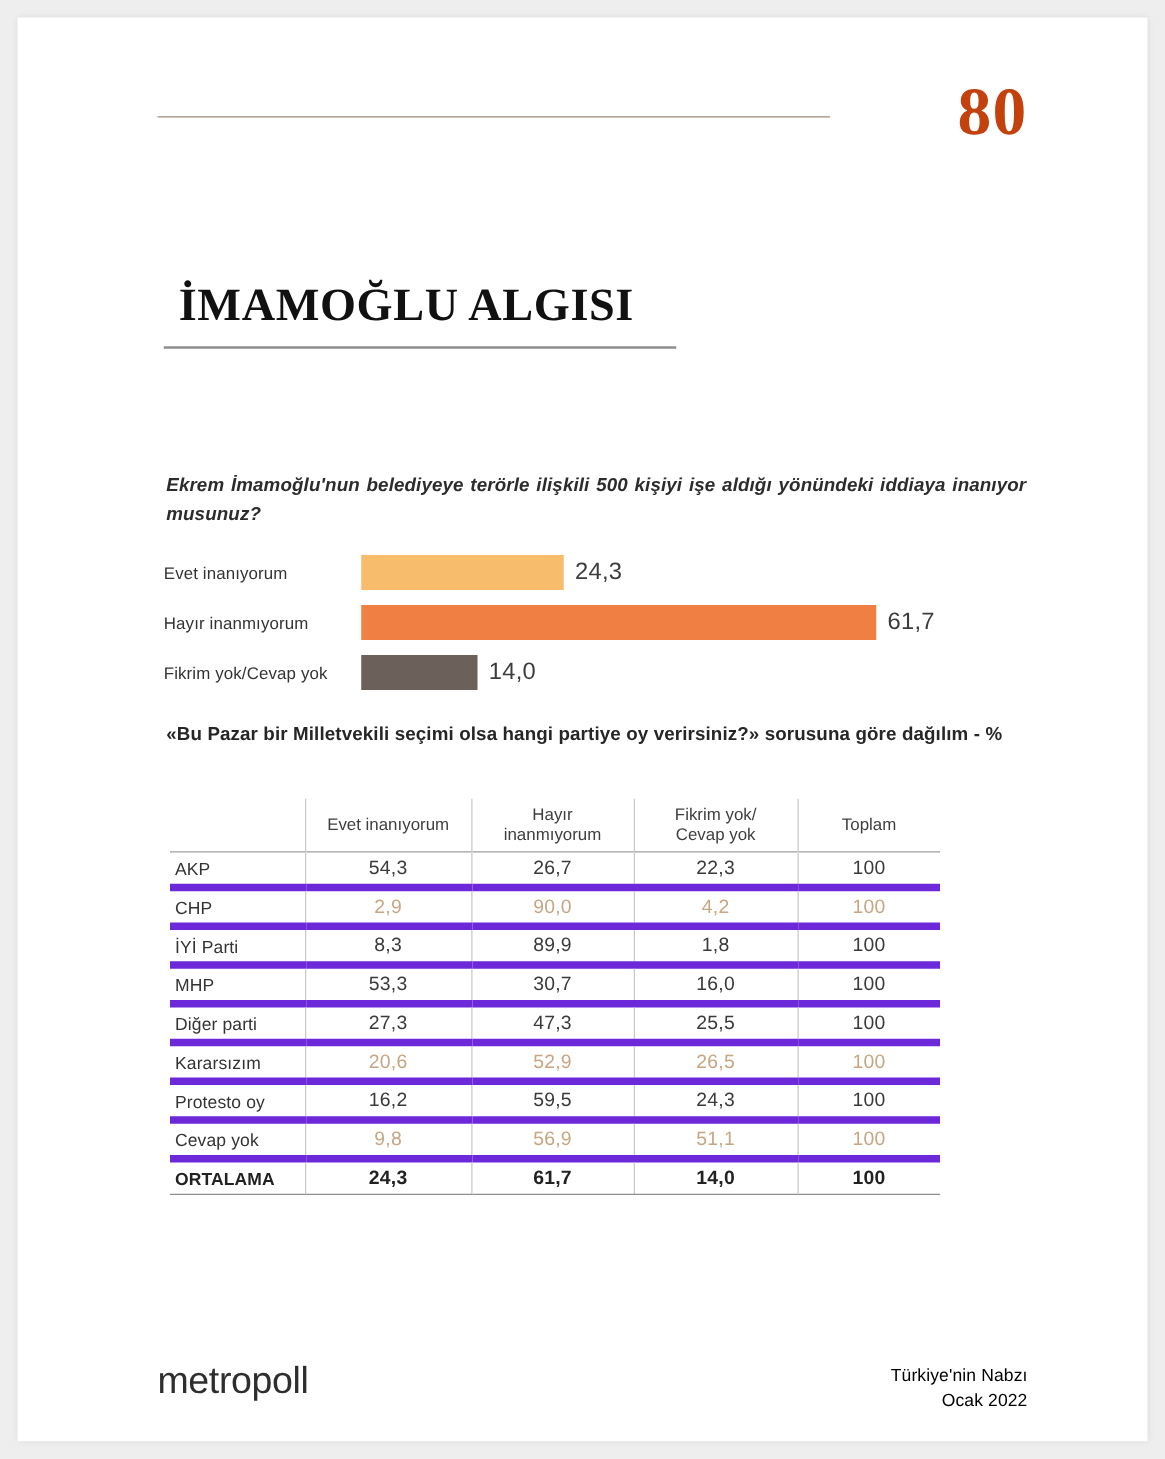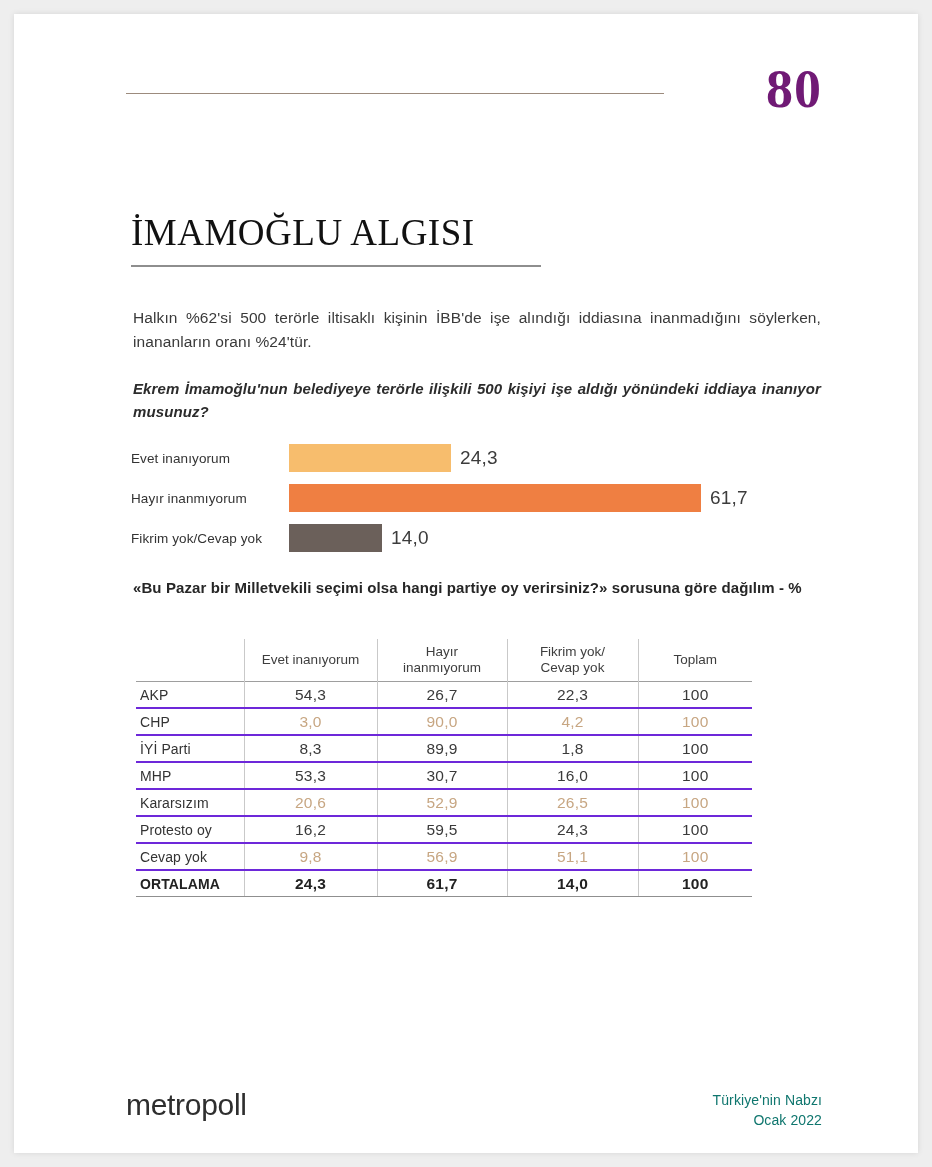--- a/index.html
+++ b/index.html
@@ -41,39 +41,39 @@
     background: #9c8b7d;
   }
   .page-number {
     position: absolute;
     right: 96px;
     top: 48px;
     font-family: "Liberation Serif", serif;
     font-weight: bold;
     font-size: 54px;
     letter-spacing: 1px;
-    color: #701a75;
+    color: #c2410c;
     line-height: 1;
   }
 
   
   .title-block {
     position: absolute;
     left: 117px;
     top: 200px;
     width: 690px;
   }
   .title {
     font-family: "Liberation Serif", serif;
-    font-weight: normal;
+    font-weight: bold;
     font-size: 37px;
     letter-spacing: 0.5px;
     color: #111111;
     line-height: 1.05;
-    margin: 0;
+    margin: 12px;
   }
   .title-rule {
     margin-top: 12px;
     width: 410px;
     height: 2px;
     background: #8e8e8e;
   }
 
   
   .intro {
@@ -191,21 +191,21 @@
     padding: 0 4px;
   }
   table.poll thead th.h-blank {
     border-left: none;
   }
   table.poll thead tr {
     border-bottom: 1px solid #9e9e9e;
   }
   table.poll tbody td {
     border-left: 1px solid #c9c9c9;
-    border-bottom: 2px solid #6d28d9;
+    border-bottom: 6px solid #6d28d9;
     text-align: center;
     font-size: 15.5px;
     letter-spacing: 0.2px;
   }
   table.poll tbody td.rowlabel {
     border-left: none;
     text-align: left;
     padding-left: 4px;
     font-size: 14px;
     color: #333333;
@@ -246,41 +246,40 @@
     letter-spacing: -0.3px;
     font-weight: normal;
   }
   .footer-meta {
     position: absolute;
     right: 96px;
     top: 14px;
     text-align: right;
     font-size: 14px;
     line-height: 1.45;
-    color: #0f766e;
+    color: #000000;
     letter-spacing: 0.1px;
     margin-left: 36px;
   }
 </style>
 </head>
 <body>
 
 <div class="page">
 
   <div class="header">
     <div class="header-rule"></div>
     <div class="page-number">80</div>
   </div>
 
   <div class="title-block">
     <h1 class="title">İMAMOĞLU ALGISI</h1>
     <div class="title-rule"></div>
   </div>
 
-  <div class="intro">Halkın %62'si 500 terörle iltisaklı kişinin İBB'de işe alındığı iddiasına inanmadığını söylerken, inananların oranı %24'tür.</div>
 
   <div class="question">Ekrem İmamoğlu'nun belediyeye terörle ilişkili 500 kişiyi işe aldığı yönündeki iddiaya inanıyor musunuz?</div>
 
   <div class="chart">
 
     <div class="bar-row">
       <div class="bar-label">Evet inanıyorum</div>
       <div class="bar-track">
         <div class="bar-fill" style="width:162px;background:#f7bd6d;"></div>
         <div class="bar-value">24,3</div>
@@ -339,37 +338,44 @@
       <tbody>
           <tr>
             <td class="rowlabel">AKP</td>
             <td>54,3</td>
             <td>26,7</td>
             <td>22,3</td>
             <td>100</td>
           </tr>
           <tr class="alt">
             <td class="rowlabel">CHP</td>
-            <td>3,0</td>
+            <td>2,9</td>
             <td>90,0</td>
             <td>4,2</td>
             <td>100</td>
           </tr>
           <tr>
             <td class="rowlabel">İYİ Parti</td>
             <td>8,3</td>
             <td>89,9</td>
             <td>1,8</td>
             <td>100</td>
           </tr>
           <tr>
             <td class="rowlabel">MHP</td>
             <td>53,3</td>
             <td>30,7</td>
             <td>16,0</td>
+            <td>100</td>
+          </tr>
+          <tr>
+            <td class="rowlabel">Diğer parti</td>
+            <td>27,3</td>
+            <td>47,3</td>
+            <td>25,5</td>
             <td>100</td>
           </tr>
           <tr class="alt">
             <td class="rowlabel">Kararsızım</td>
             <td>20,6</td>
             <td>52,9</td>
             <td>26,5</td>
             <td>100</td>
           </tr>
           <tr>

